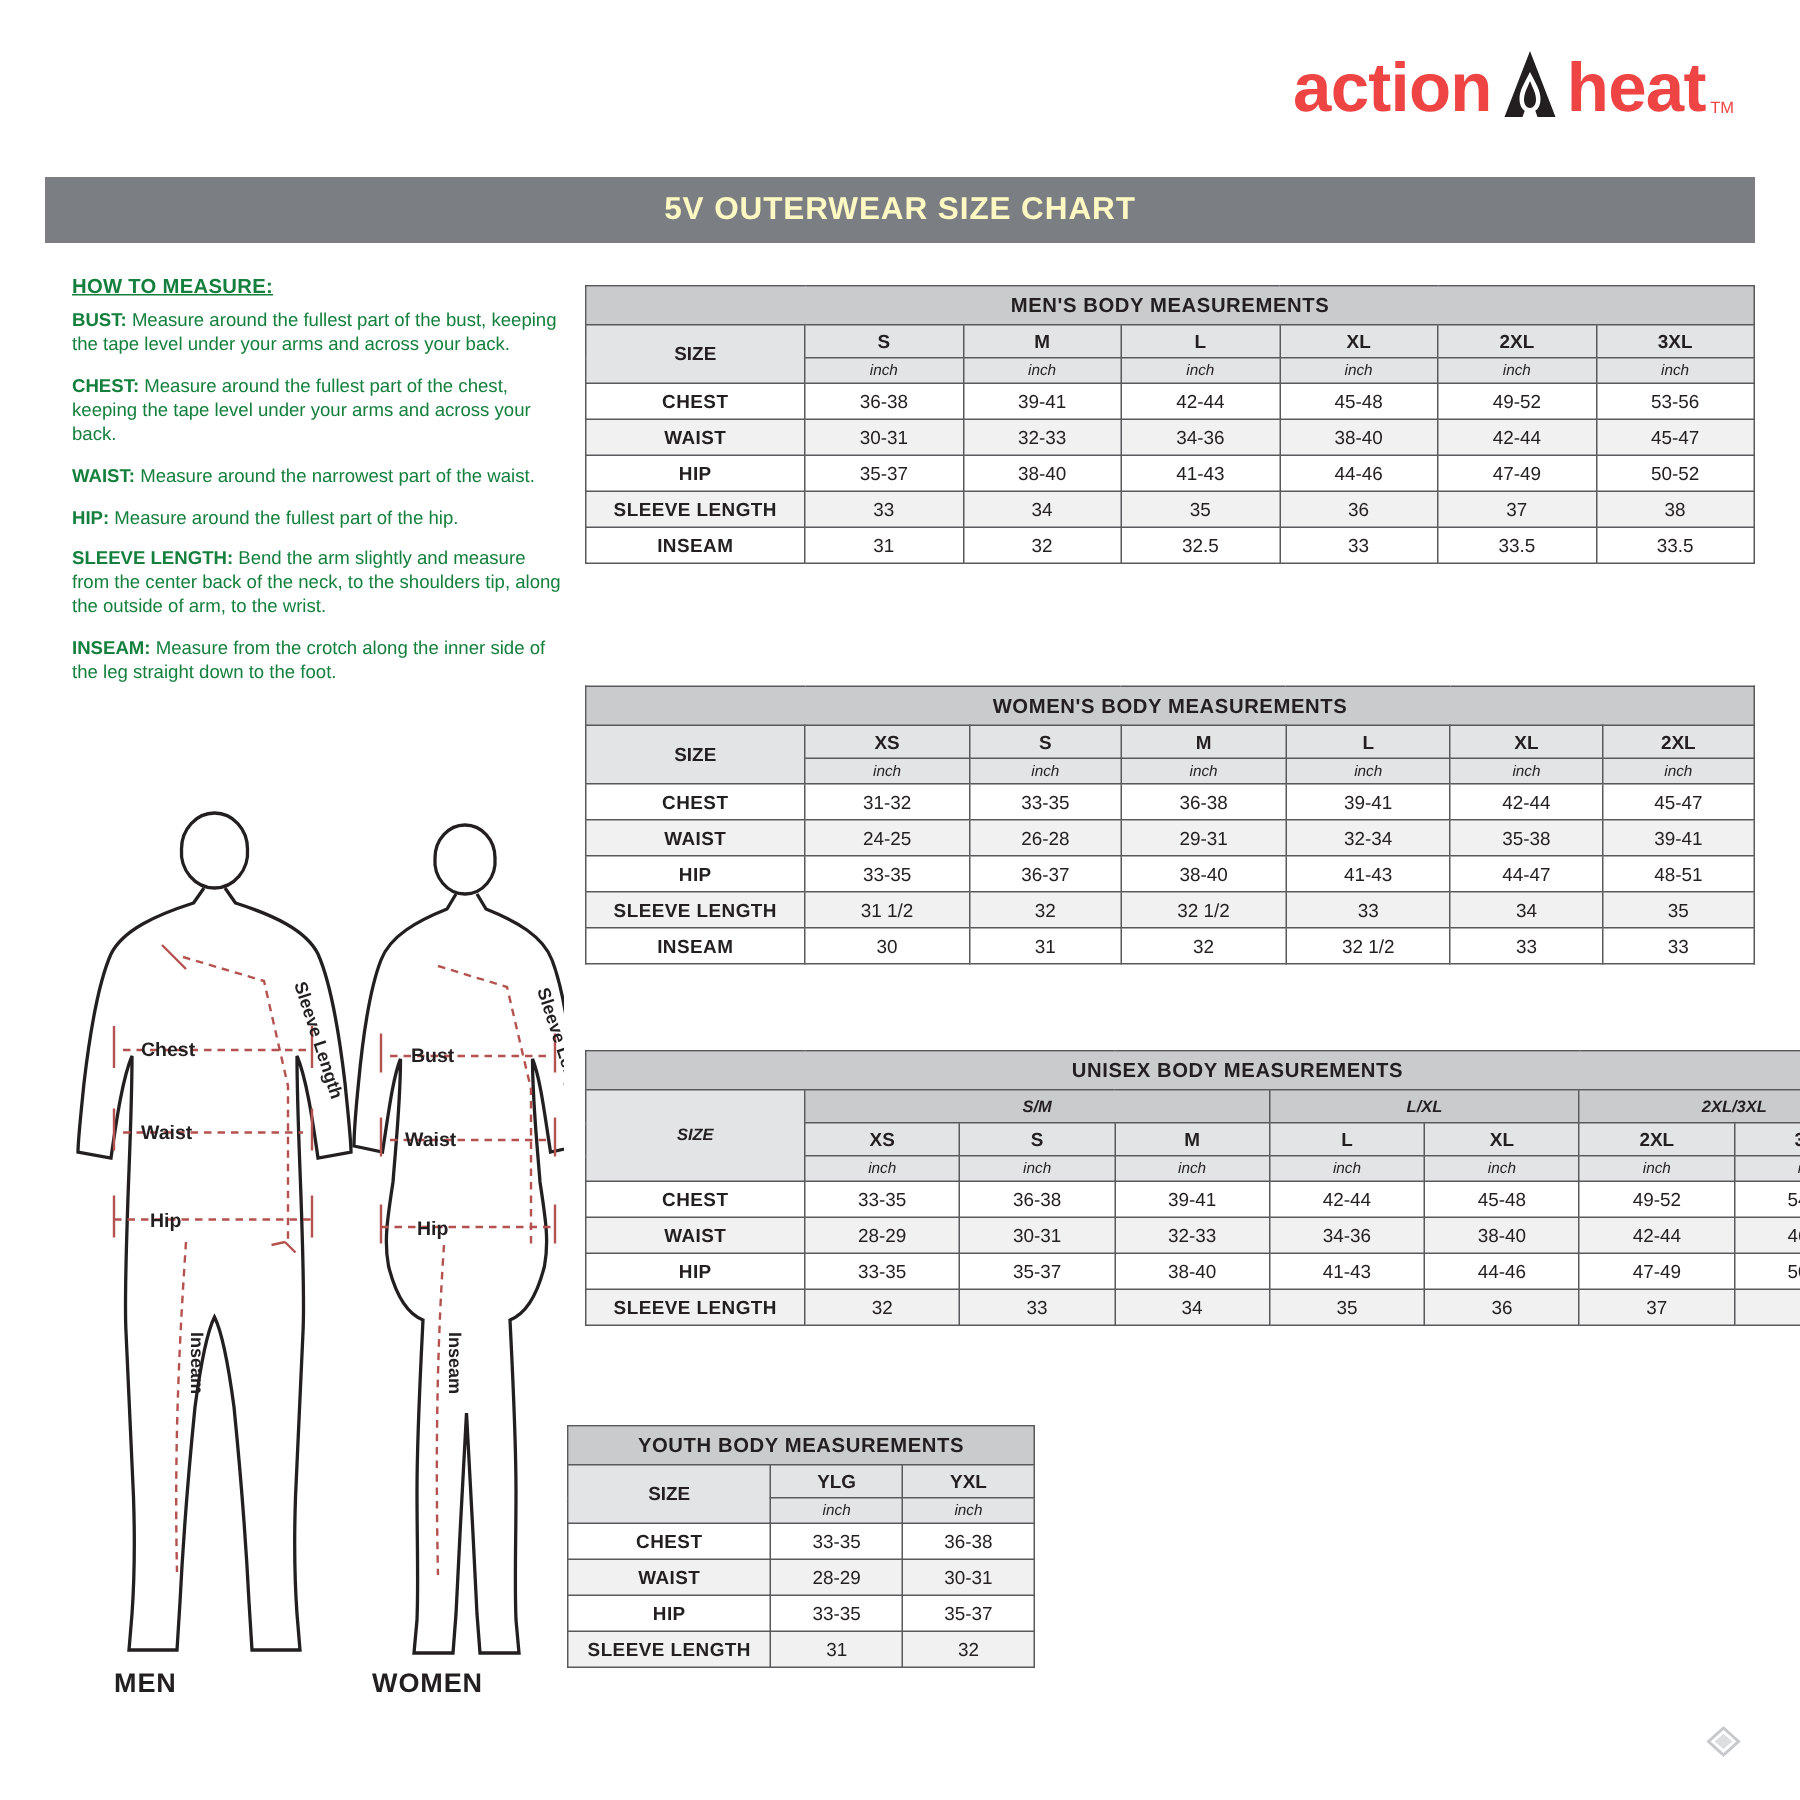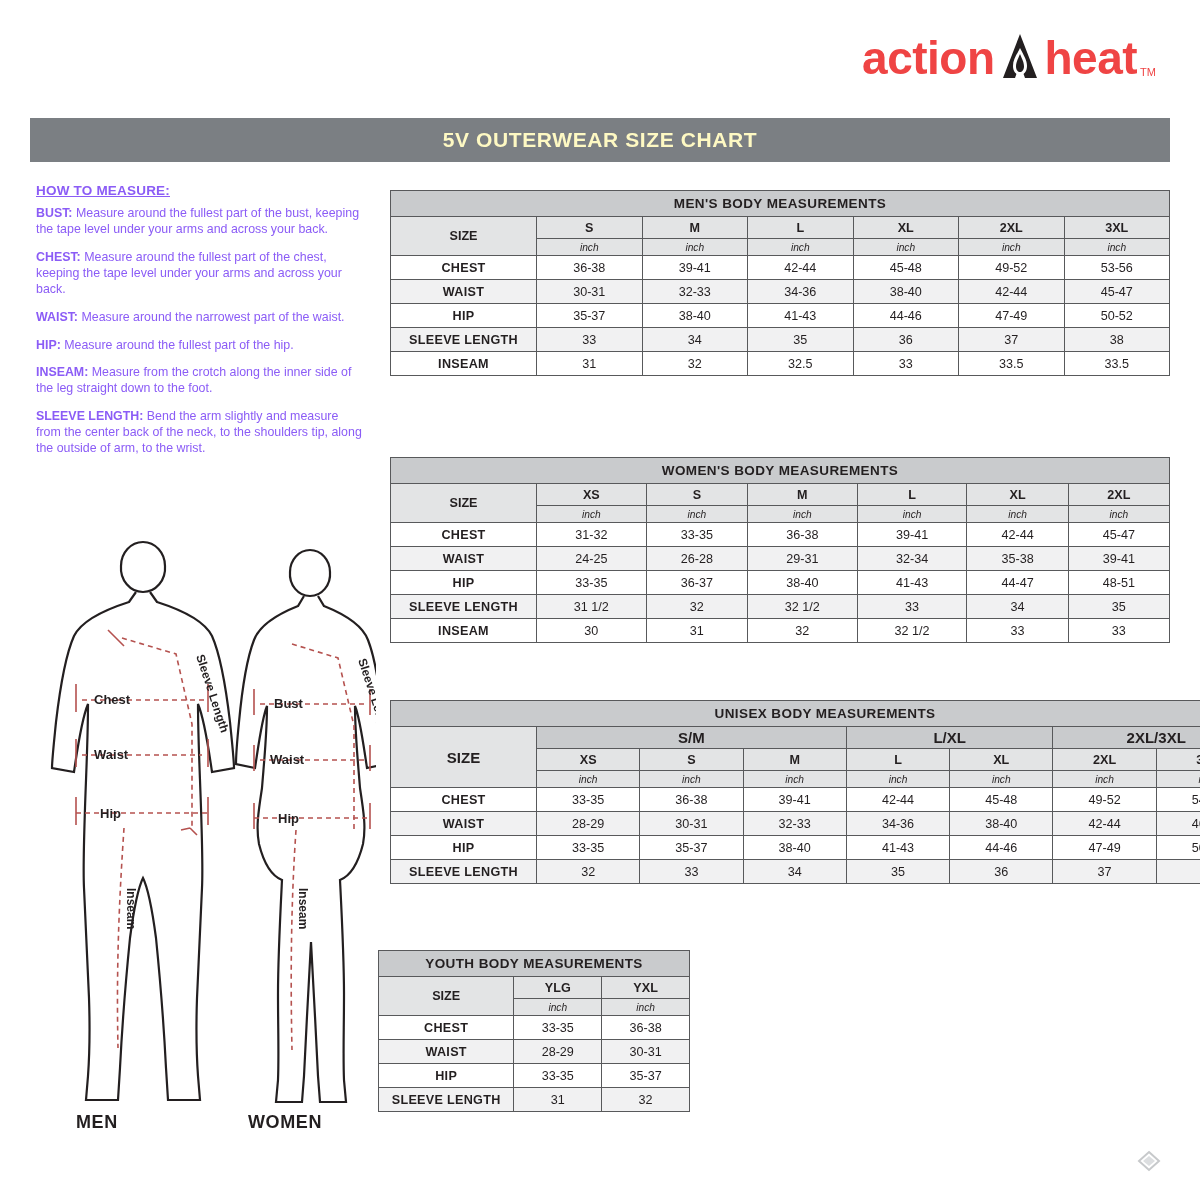--- a/index.html
+++ b/index.html
@@ -30,22 +30,22 @@
   
   .titlebar {
     position:absolute; left:30px; top:118px; width:1140px; height:44px;
     background:#7b7f83; color:#fef9c3;
     display:flex; align-items:center; justify-content:center;
     font-size:21px; font-weight:bold; letter-spacing:0.6px;
   }
 
   
   .howto {
-    position:absolute; left:36px; top:182px; width:330px;
-    font-size:12.4px; line-height:1.28; color:#8b5cf6;
+    position:absolute; left:48px; top:182px; width:330px;
+    font-size:12.4px; line-height:1.28; color:#15803d;
   }
   .howto h3 {
     font-size:13.5px; margin:0 0 7px 0; font-weight:bold;
     text-decoration:underline; letter-spacing:0.2px;
   }
   .howto p { margin:0 0 12px 0; }
   .howto .lbl { font-weight:bold; }
 
   
   .figures { position:absolute; left:26px; top:528px; width:350px; height:620px; }
@@ -67,21 +67,21 @@
     font-weight:normal;
   }
   .tbl-title td {
     background:#c9cbcd;
     font-weight:bold;
     font-size:13.5px;
     letter-spacing:0.4px;
     height:25px;
   }
   .grp td {
-    background:#c9cbcd; font-weight:bold; font-size:15px; height:21px;
+    background:#c9cbcd; font-weight:bold; font-size:11px; height:21px;font-style:italic;
   }
   .hdr td {
     background:#e3e4e5; font-weight:bold; height:21px;
   }
   .hdr td.size-cell { background:#e3e4e5; font-weight:bold; }
   .unit td {
     background:#e3e4e5; font-style:italic; font-size:10.2px; height:16px;
   }
   .rowlabel {
     font-weight:bold; text-align:center; background:#ffffff; letter-spacing:0.3px;
@@ -117,22 +117,22 @@
   <div class="titlebar">
     <span>5V OUTERWEAR SIZE CHART</span>
   </div>
 
   <div class="howto">
     <h3>HOW TO MEASURE:</h3>
     <p><span class="lbl">BUST:</span><span> Measure around the fullest part of the bust, keeping the tape level under your arms and across your back.</span></p>
     <p><span class="lbl">CHEST:</span><span> Measure around the fullest part of the chest, keeping the tape level under your arms and across your back.</span></p>
     <p><span class="lbl">WAIST:</span><span> Measure around the narrowest part of the waist.</span></p>
     <p><span class="lbl">HIP:</span><span> Measure around the fullest part of the hip.</span></p>
+    <p><span class="lbl">SLEEVE LENGTH:</span><span> Bend the arm slightly and measure from the center back of the neck, to the shoulders tip, along the outside of arm, to the wrist.</span></p>
     <p><span class="lbl">INSEAM:</span><span> Measure from the crotch along the inner side of the leg straight down to the foot.</span></p>
-    <p><span class="lbl">SLEEVE LENGTH:</span><span> Bend the arm slightly and measure from the center back of the neck, to the shoulders tip, along the outside of arm, to the wrist.</span></p>
   </div>
 
   <div class="figures">
     <svg width="350" height="610" viewBox="0 0 350 610">
 
       <g fill="none" stroke="#231f20" stroke-width="2.2">
         <path d="M95 38 a22 24 0 0 1 44 0 a22 24 0 0 1 -22 26 a22 24 0 0 1 -22 -26 Z"></path>
         <path d="M110 64 L103 74 C78 82 56 92 48 108 C40 126 34 160 30 194 C28 214 26 232 26 240 L48 244 C52 216 56 190 62 176 C62 210 60 248 59 280 C58 312 57 340 58 360 L63 470 C64 500 64 520 62 548 L60 572 L92 572 L94 540 C96 500 100 450 104 410 C108 380 112 360 117 350 C122 360 126 380 130 410 C134 450 138 500 140 540 L142 572 L174 572 L172 548 C170 520 170 500 171 470 L176 360 C177 340 176 312 175 280 C174 248 172 210 172 176 C178 190 182 216 186 244 L208 240 C208 232 206 214 204 194 C200 160 194 126 186 108 C178 92 156 82 131 74 L124 64"></path>
       </g>
 

